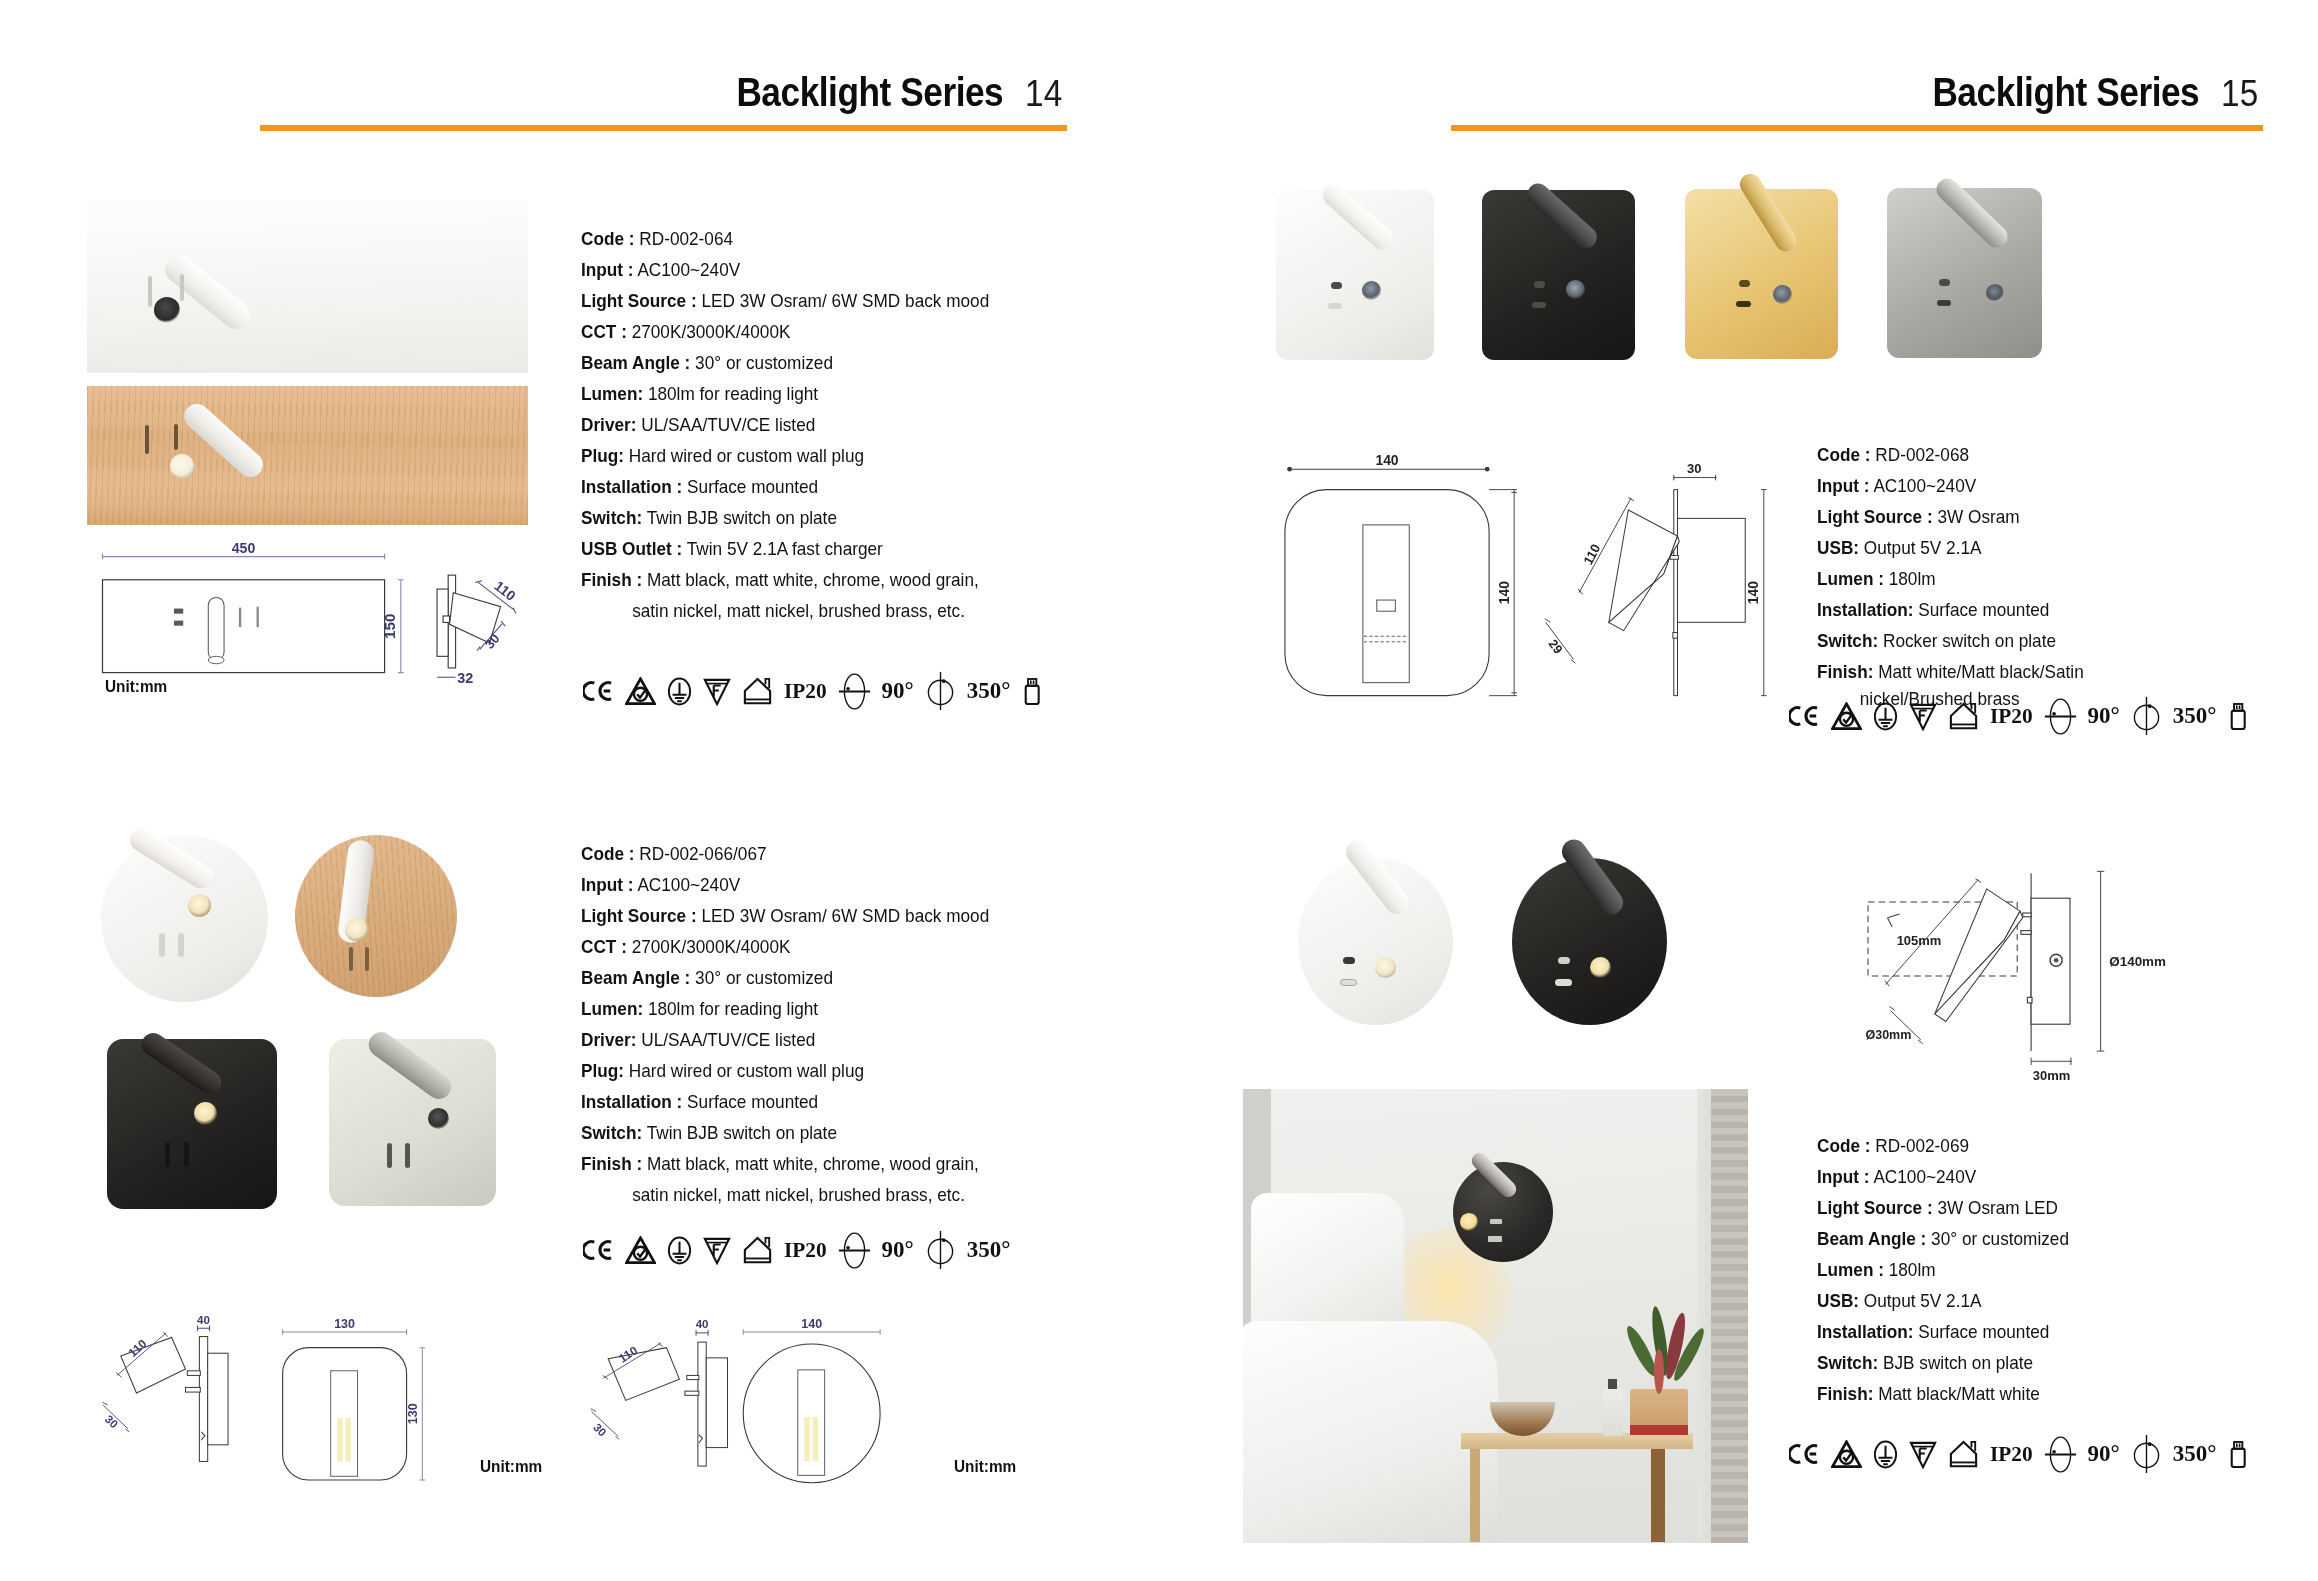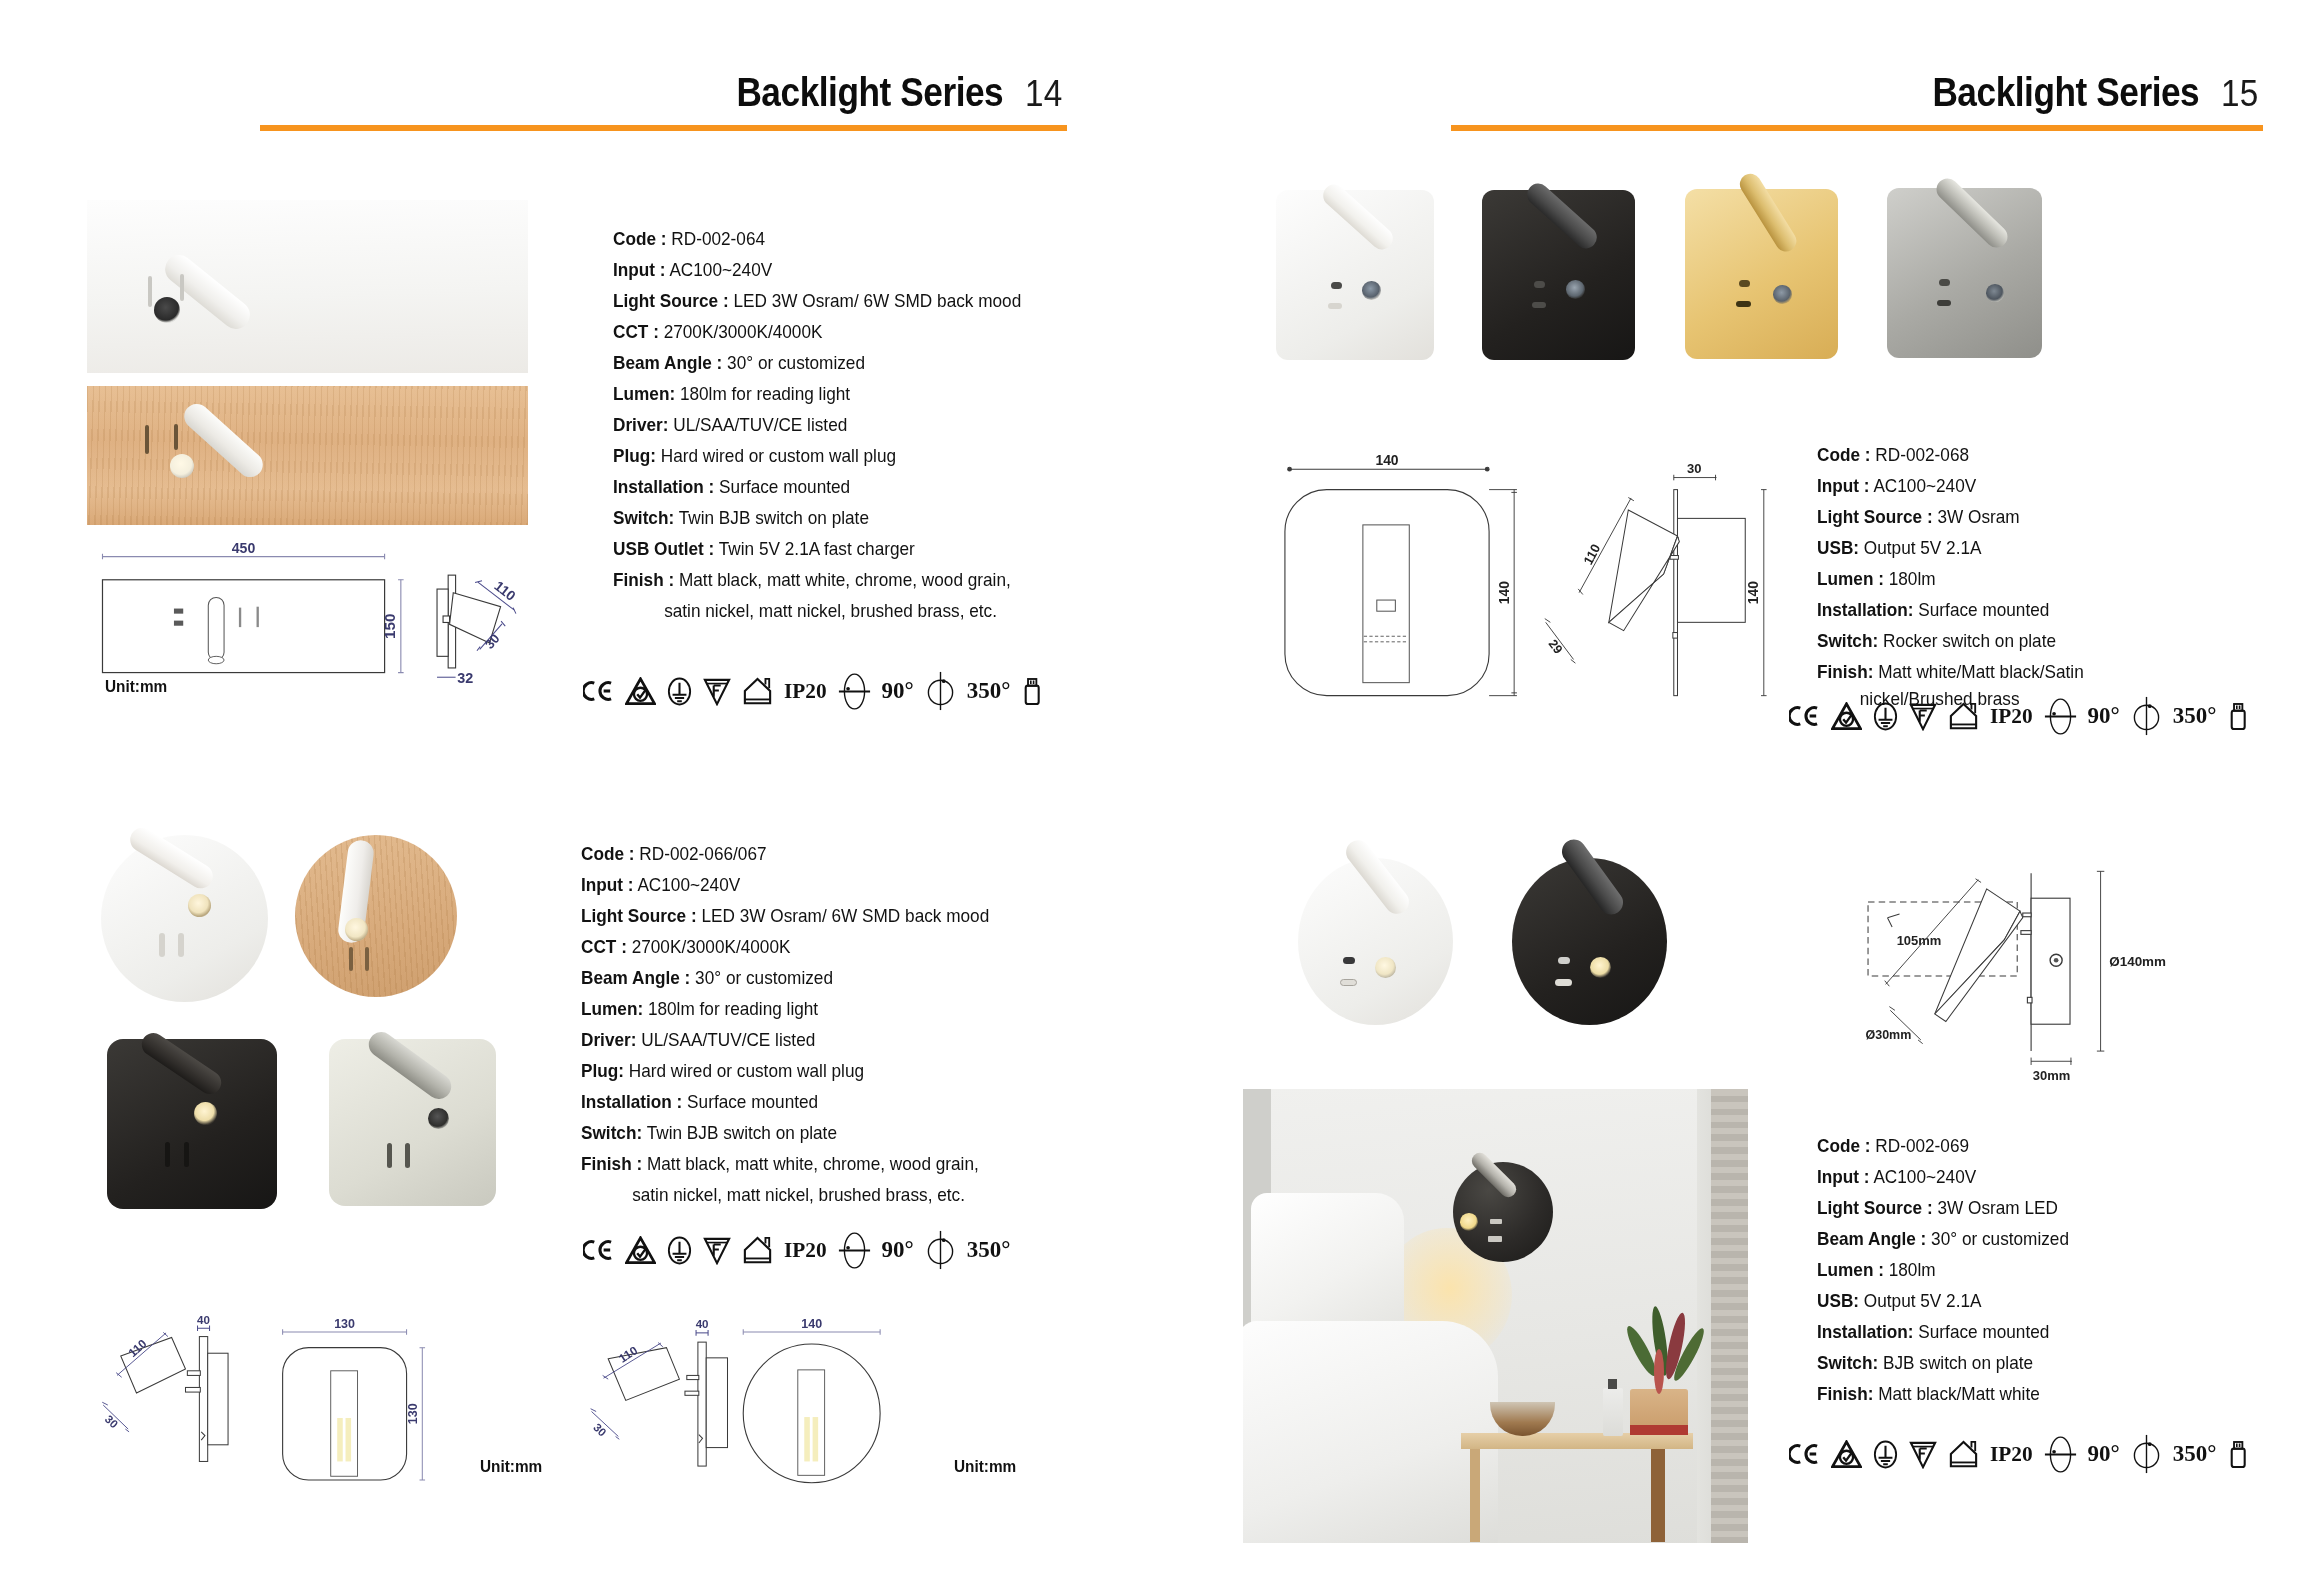--- a/index.html
+++ b/index.html
@@ -118,21 +118,21 @@
   </div>
 
   <div class="ph ph-wood" style="left:87px; top:386px; width:441px; height:139px;">
     <div class="lamp-body" style="left:88px; top:42px; width:97px; height:25px; transform:rotate(42deg); transform-origin:center;
          background:linear-gradient(180deg,#fcfcfa,#eceae5 60%,#d9d7d1);"></div>
     <div class="lamp-lens" style="left:83px; top:68px; width:24px; height:24px; background:radial-gradient(circle at 45% 40%,#fff9e6,#f4efdd 55%,#cfcbbf 74%,#efece4);"></div>
     <div class="sw-slot" style="left:58px; top:39px; width:3.7px; height:29px; background:#6a5438;"></div>
     <div class="sw-slot" style="left:87px; top:38px; width:3.7px; height:26px; background:#6a5438;"></div>
   </div>
 
-  <div class="spec" style="left:581px; top:223px;margin-left:32px;">
+  <div class="spec" style="left:581px; top:223px;">
     <div class="spec-line"><span class="k">Code :</span> <span class="v">RD-002-064</span></div>
     <div class="spec-line"><span class="k">Input :</span> <span class="v">AC100~240V</span></div>
     <div class="spec-line"><span class="k">Light Source :</span> <span class="v">LED 3W Osram/ 6W SMD back mood</span></div>
     <div class="spec-line"><span class="k">CCT :</span> <span class="v">2700K/3000K/4000K</span></div>
     <div class="spec-line"><span class="k">Beam Angle :</span> <span class="v">30° or customized</span></div>
     <div class="spec-line"><span class="k">Lumen:</span> <span class="v">180lm for reading light</span></div>
     <div class="spec-line"><span class="k">Driver:</span> <span class="v">UL/SAA/TUV/CE listed</span></div>
     <div class="spec-line"><span class="k">Plug:</span> <span class="v">Hard wired or custom wall plug</span></div>
     <div class="spec-line"><span class="k">Installation :</span> <span class="v">Surface mounted</span></div>
     <div class="spec-line"><span class="k">Switch:</span> <span class="v">Twin BJB switch on plate</span></div>

